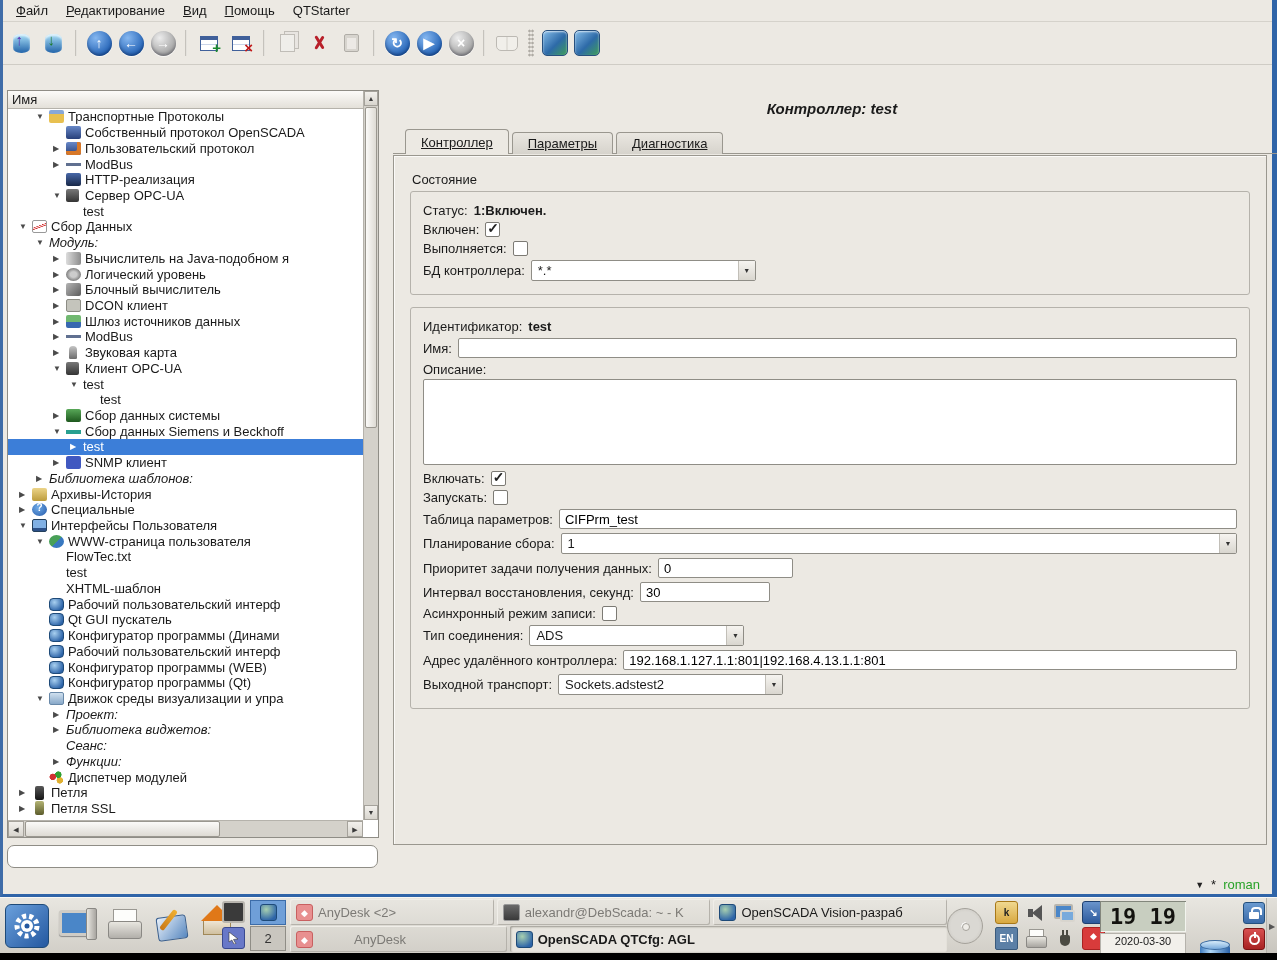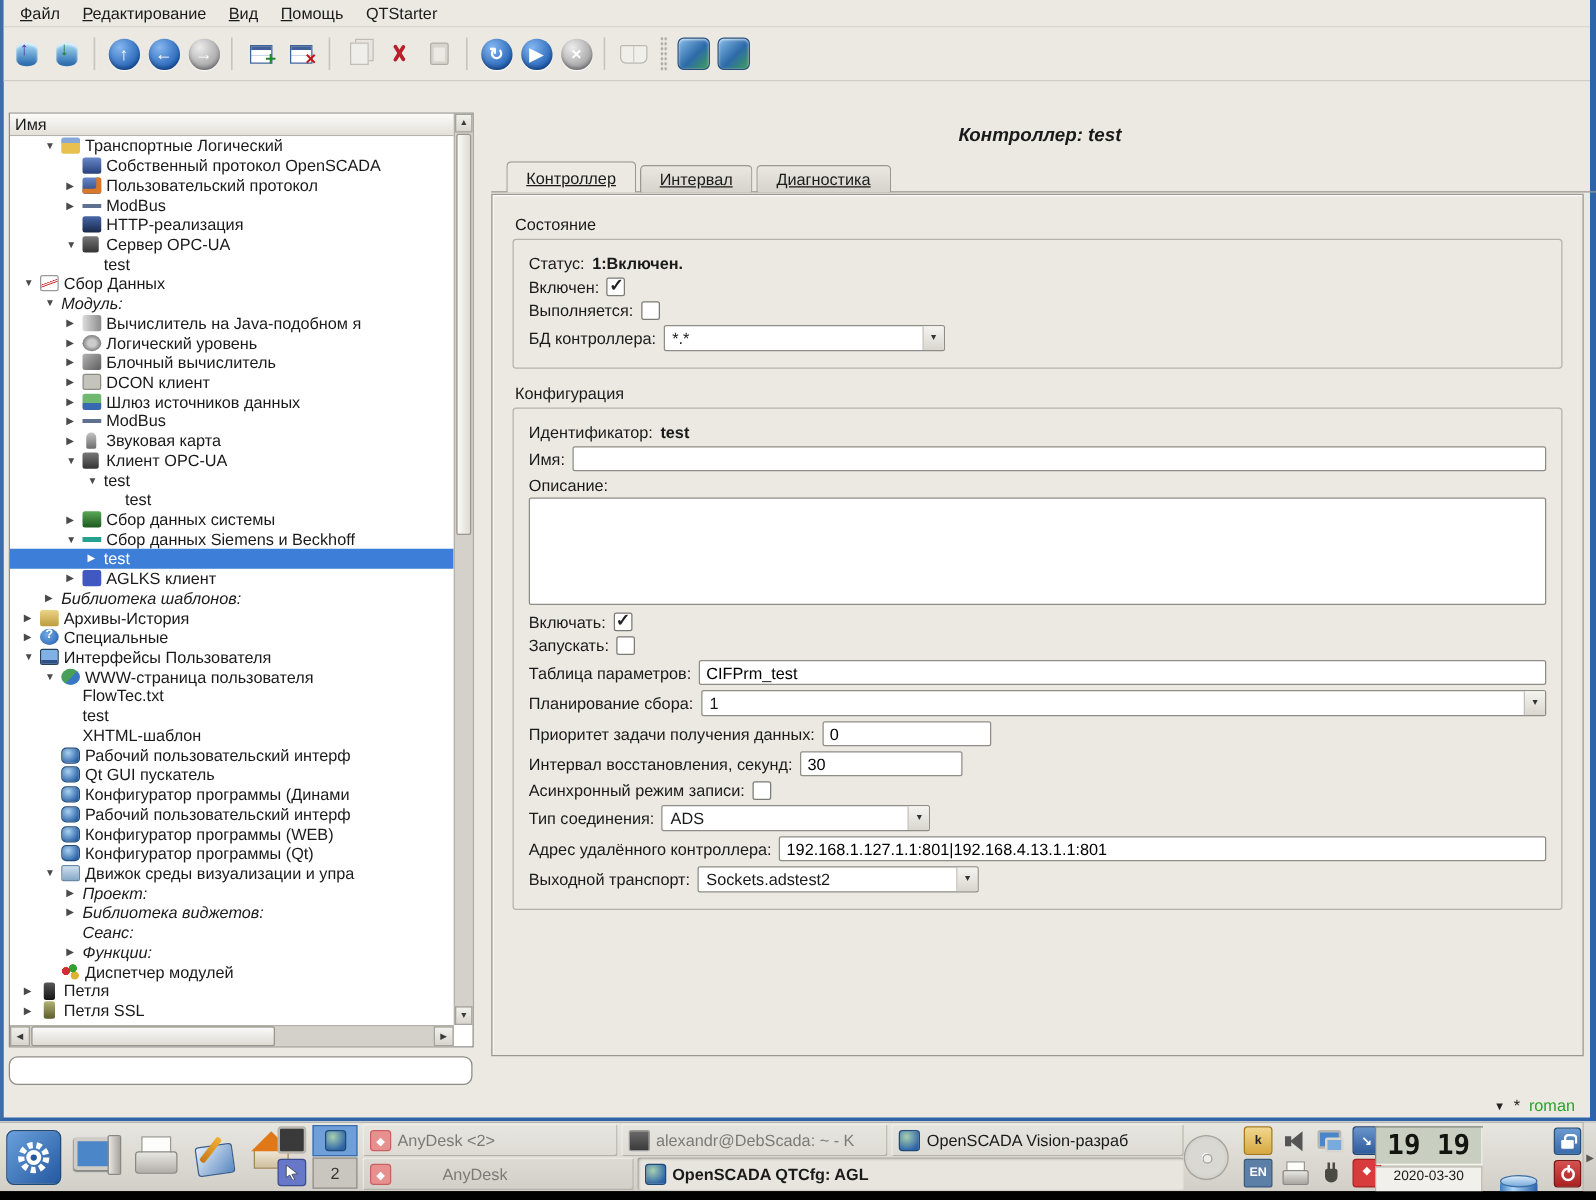--- a/index.html
+++ b/index.html
@@ -328,21 +328,21 @@
           <span class="appbtn"></span>
         </span>
       </div>
 
     <div class="left-frame">
       <div class="tree-header">Имя</div>
       <div class="tree-body" id="tree">
           <div class="trow" style="padding-left: 27px;">
             <span class="texp">▼</span>
             <span class="tico i-folder"></span>
-            <span class="tlab">Транспортные Логический</span>
+            <span class="tlab">Транспортные Протоколы</span>
           </div>
           <div class="trow" style="padding-left: 44px;">
             <span class="texp"></span>
             <span class="tico i-net"></span>
             <span class="tlab">Собственный протокол OpenSCADA</span>
           </div>
           <div class="trow" style="padding-left: 44px;">
             <span class="texp">▶</span>
             <span class="tico i-netuser"></span>
             <span class="tlab">Пользовательский протокол</span>
@@ -433,21 +433,21 @@
             <span class="tico i-siemens"></span>
             <span class="tlab">Сбор данных Siemens и Beckhoff</span>
           </div>
           <div class="trow sel" style="padding-left: 61px;">
             <span class="texp">▶</span>
             <span class="tlab">test</span>
           </div>
           <div class="trow" style="padding-left: 44px;">
             <span class="texp">▶</span>
             <span class="tico i-snmp"></span>
-            <span class="tlab">AGLKS клиент</span>
+            <span class="tlab">SNMP клиент</span>
           </div>
           <div class="trow" style="padding-left: 27px;">
             <span class="texp">▶</span>
             <span class="tlab ital">Библиотека шаблонов:</span>
           </div>
           <div class="trow" style="padding-left: 10px;">
             <span class="texp">▶</span>
             <span class="tico i-box"></span>
             <span class="tlab">Архивы-История</span>
           </div>
@@ -556,21 +556,21 @@
         <div class="hfill"></div>
         <div class="hbtn">▶</div>
       </div>
     </div>
     <input class="tree-filter" value="" style="">
 
     <div class="right">
       <div class="panel-title">Контроллер: test</div>
       <div class="tabs" id="tabs">
           <div class="tab active">Контроллер</div>
-          <div class="tab">Интервал</div>
+          <div class="tab">Параметры</div>
           <div class="tab">Диагностика</div>
         </div>
       <div class="tab-frame">
 
         <div class="sec-label">Состояние</div>
         <div class="gbox">
           <div class="frow">
             <span>Статус:</span>
             <span class="bval">1:Включен.</span>
           </div>
@@ -584,21 +584,20 @@
           </div>
           <div class="frow">
             <span>БД контроллера:</span>
             <span class="combo" style="width:225px">
               <span class="val">*.*</span>
               <span class="arr">▼</span>
             </span>
           </div>
         </div>
 
-        <div class="sec-label">Конфигурация</div>
         <div class="gbox">
           <div class="frow">
             <span>Идентификатор:</span>
             <span class="bval">test</span>
           </div>
           <div class="frow">
             <span>Имя:</span>
             <input class="txt fill" value="" style="">
           </div>
           <div class="frow" style="margin-bottom:1px">

